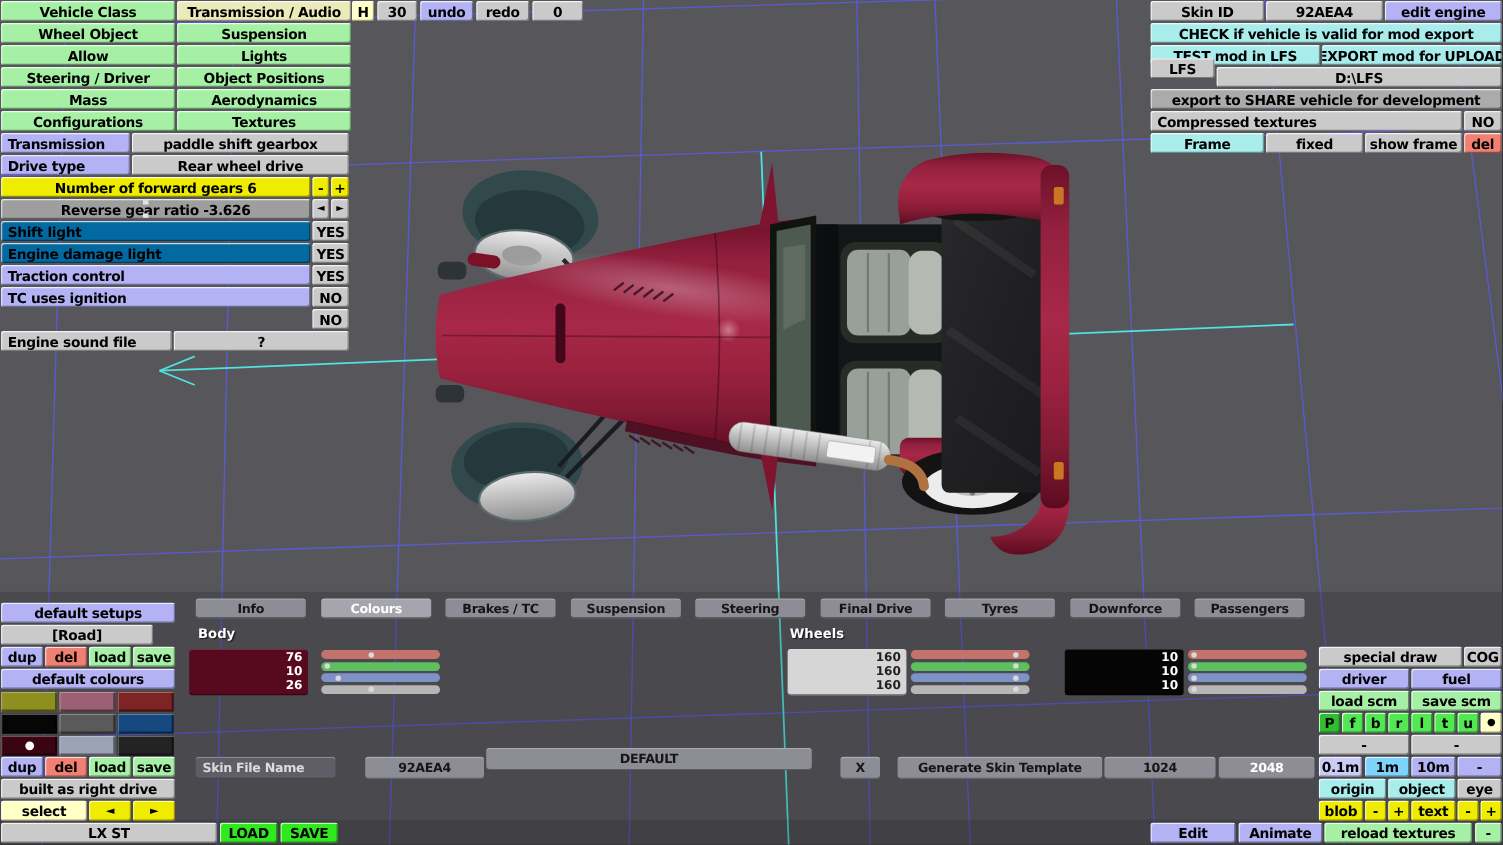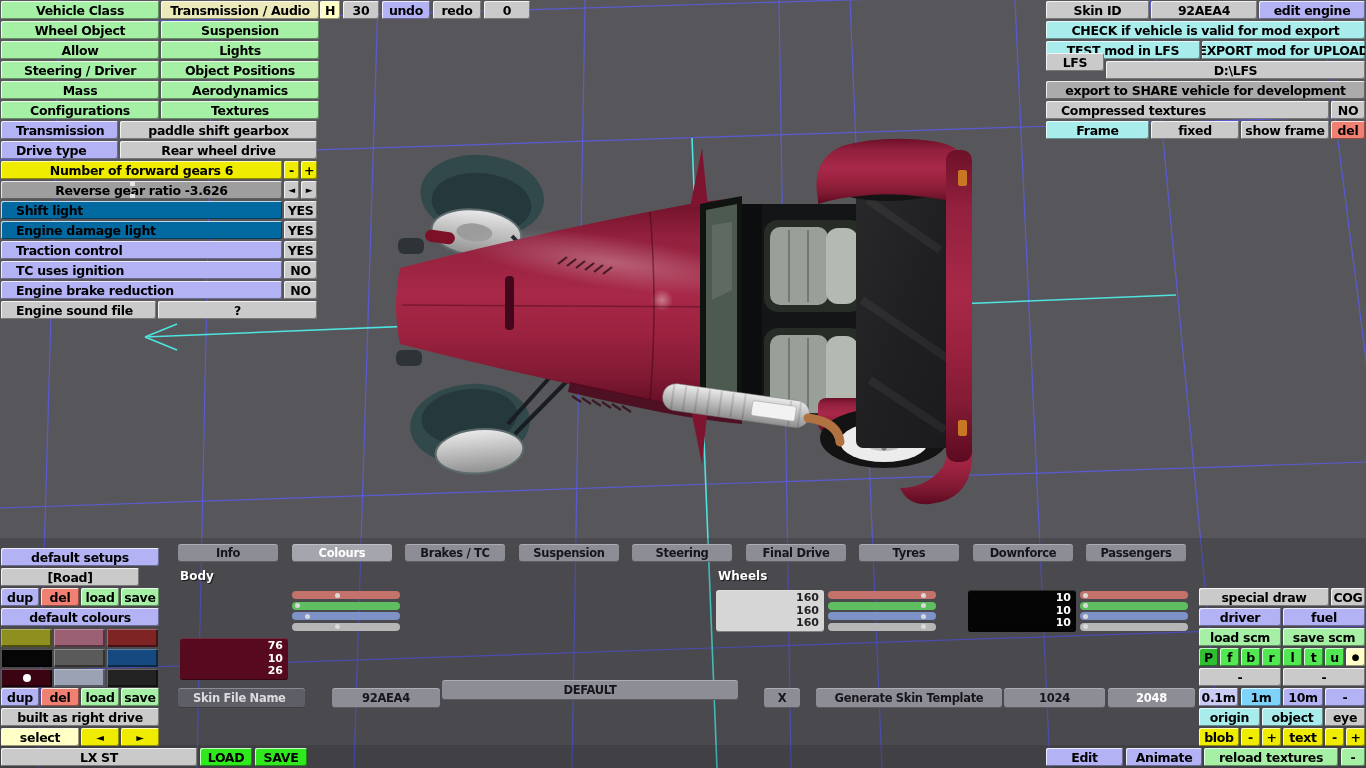--- a/index.html
+++ b/index.html
@@ -6,21 +6,21 @@
   .stage{position:relative;width:1366px;height:768px;overflow:hidden;background:#57575b;
          font-family:"DejaVu Sans",sans-serif;}
   .stage *{box-sizing:border-box;}
   svg.vp{position:absolute;left:0;top:0;z-index:0;}
   .dim1{position:absolute;left:0;top:538px;width:1366px;height:207px;background:rgba(22,22,30,.20);z-index:1;}
   .dim2{position:absolute;left:0;top:745px;width:1366px;height:23px;background:rgba(10,10,16,.28);z-index:1;}
   .btn{position:absolute;z-index:10;height:18px;display:flex;align-items:center;justify-content:center;
        font-size:12.5px;font-weight:700;letter-spacing:-0.3px;color:#000;border-radius:2px;
        box-shadow:inset 1px 1px 0 rgba(255,255,255,.75), inset -1px -1px 0 rgba(0,0,0,.4);
        white-space:nowrap;overflow:hidden;}
-  .al{justify-content:flex-start;padding-left:15px;}
+  .al{justify-content:flex-start;padding-left:6px;}
   .c-green{background:#a6f0a6}.c-lgreen{background:#52e852}.c-pgreen{background:#2fbe2f}
   .c-bgreen{background:#30e81e}
   .c-lav{background:#b2b2f4}.c-lav2{background:#caccf6}.c-lav3{background:#7dd3fc}
   .c-gray{background:#cacaca}.c-dgray{background:#ababab}
   .c-cyan{background:#a9ecec}.c-sal{background:#f08072}.c-peach{background:#0369a1}
   .c-yel{background:#f0ec00}.c-pyel{background:#ffffc6}.c-sel{background:#ece9bb}
   .c-slider{background:#9e9e9e}
   .fb{box-shadow:inset 0 1px 0 rgba(255,255,255,.28), inset 0 -1px 0 rgba(0,0,0,.35);
       background:#8d8d95;color:#15151a;font-size:11.5px;border-radius:3px;font-weight:700;}
   .fb-sel{background:#a5a5ad;color:#fff;}
@@ -218,21 +218,20 @@
   <div class="btn c-gray" style="left:284px;top:181px;width:15px;font-size:9px">◄</div>
   <div class="btn c-gray" style="left:301px;top:181px;width:16px;font-size:9px">►</div>
   <div class="btn c-peach al" style="left:1px;top:201px;width:281px">Shift light</div>
   <div class="btn c-gray" style="left:284px;top:201px;width:33px">YES</div>
   <div class="btn c-peach al" style="left:1px;top:221px;width:281px">Engine damage light</div>
   <div class="btn c-gray" style="left:284px;top:221px;width:33px">YES</div>
   <div class="btn c-lav al" style="left:1px;top:241px;width:281px">Traction control</div>
   <div class="btn c-gray" style="left:284px;top:241px;width:33px">YES</div>
   <div class="btn c-lav al" style="left:1px;top:261px;width:281px">TC uses ignition</div>
   <div class="btn c-gray" style="left:284px;top:261px;width:33px">NO</div>
-  <div class="btn c-lav al" style="left:1px;top:281px;width:281px">Engine brake reduction</div>
   <div class="btn c-gray" style="left:284px;top:281px;width:33px">NO</div>
   <div class="btn c-gray al" style="left:1px;top:301px;width:155px">Engine sound file</div>
   <div class="btn c-gray" style="left:158px;top:301px;width:159px">?</div>
 
   <div class="btn c-gray" style="left:1046px;top:1px;width:103px">Skin ID</div>
   <div class="btn c-gray" style="left:1151px;top:1px;width:106px">92AEA4</div>
   <div class="btn c-lav" style="left:1259px;top:1px;width:106px">edit engine</div>
   <div class="btn c-cyan" style="left:1046px;top:21px;width:319px">CHECK if vehicle is valid for mod export</div>
   <div class="btn c-cyan" style="left:1046px;top:41px;width:154px">TEST mod in LFS</div>
   <div class="btn c-cyan" style="left:1202px;top:41px;width:163px">EXPORT mod for UPLOAD</div>
@@ -250,21 +249,21 @@
   <div class="btn fb fb-sel" style="left:292px;top:544px;width:100px">Colours</div>
   <div class="btn fb" style="left:405px;top:544px;width:100px">Brakes / TC</div>
   <div class="btn fb" style="left:519px;top:544px;width:100px">Suspension</div>
   <div class="btn fb" style="left:632px;top:544px;width:100px">Steering</div>
   <div class="btn fb" style="left:746px;top:544px;width:100px">Final Drive</div>
   <div class="btn fb" style="left:859px;top:544px;width:100px">Tyres</div>
   <div class="btn fb" style="left:973px;top:544px;width:100px">Downforce</div>
   <div class="btn fb" style="left:1086px;top:544px;width:100px">Passengers</div>
 
   <div class="panlab" style="left:180px;top:569px">Body</div>
-  <div class="swatch sw-white" style="left: 180px; top: 590px; background-color: rgb(87, 10, 30); margin-top: 48px;">
+  <div class="swatch sw-white" style="left: 172px; top: 590px; background-color: rgb(87, 10, 30);">
     <span>76</span>
     <span>10</span>
     <span>26</span>
   </div>
   <div class="bar" style="left: 292px; top: 591px; background: rgb(196, 115, 108); --p: 42.22222222222222%;">
       <i></i>
     </div>
   <div class="bar" style="left: 292px; top: 601.5px; background: rgb(95, 190, 95); --p: 5.555555555555555%;">
       <i></i>
     </div>

